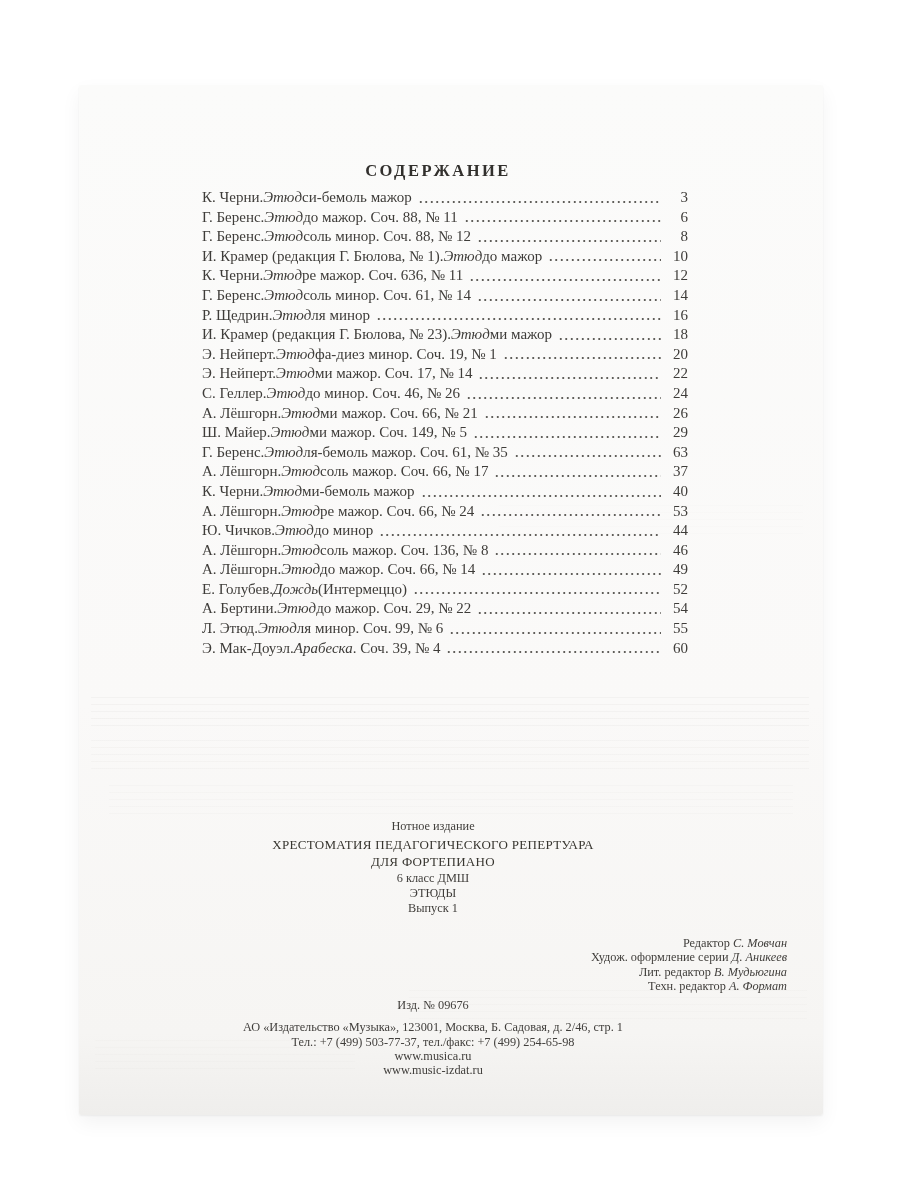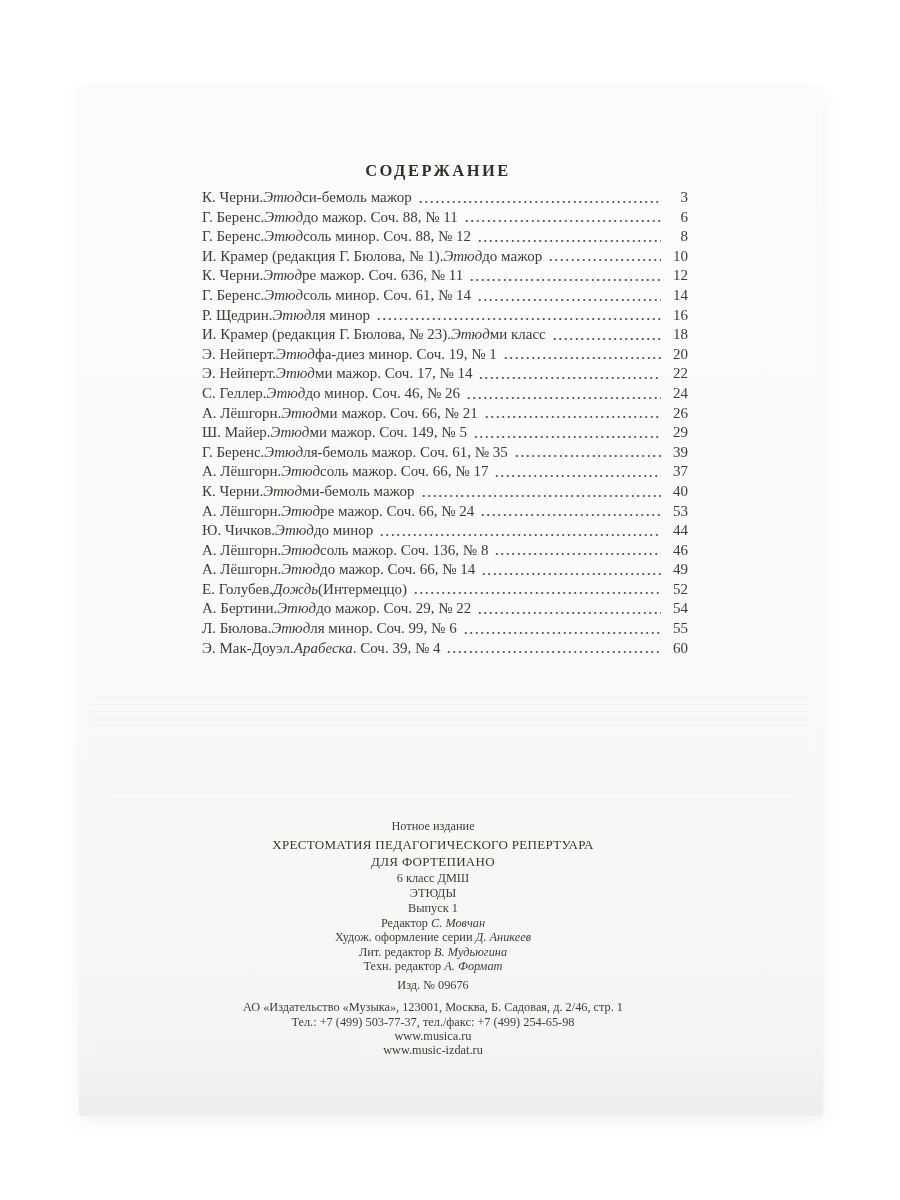--- a/index.html
+++ b/index.html
@@ -40,21 +40,21 @@
   }
   .pg { min-width:22px; text-align:right; }
   .imprint {
     position:absolute; left:0; top:734px; width:708px; text-align:center;
     color:#403e3b; font-size:12.3px;
   }
   .imp-line { line-height:15px; }
   .imp-bold { font-weight:normal; font-size:13px; line-height:17px; letter-spacing:0.3px; color:#37352f; }
   .g-series { margin-top:2px; }
   .g-sub { margin-top:1px; }
-  .g-staff { margin-top:0; }
+  .g-staff { margin-top:20px;text-align:right; }
   .g-staff .imp-line { line-height:14.3px; }
   .g-format { margin-top:5px; }
   .g-pub { margin-top:7px; }
   .g-pub .imp-line { line-height:14.4px; }
 </style>
 </head>
 <body>
 
 <div class="page">
 
@@ -120,21 +120,21 @@
     <span class="pre">Р. Щедрин. </span>
           <span class="it">Этюд</span>
           <span class="post"> ля минор</span>
     <span class="leader"></span>
     <span class="pg">16</span>
   </div>
 
   <div class="toc-row">
     <span class="pre">И. Крамер (редакция Г. Бюлова, № 23). </span>
           <span class="it">Этюд</span>
-          <span class="post"> ми класс</span>
+          <span class="post"> ми мажор</span>
     <span class="leader"></span>
     <span class="pg">18</span>
   </div>
 
   <div class="toc-row">
     <span class="pre">Э. Нейперт. </span>
           <span class="it">Этюд</span>
           <span class="post"> фа-диез минор. Соч. 19, № 1</span>
     <span class="leader"></span>
     <span class="pg">20</span>
@@ -170,21 +170,21 @@
           <span class="post"> ми мажор. Соч. 149, № 5</span>
     <span class="leader"></span>
     <span class="pg">29</span>
   </div>
 
   <div class="toc-row">
     <span class="pre">Г. Беренс. </span>
           <span class="it">Этюд</span>
           <span class="post"> ля-бемоль мажор. Соч. 61, № 35</span>
     <span class="leader"></span>
-    <span class="pg">39</span>
+    <span class="pg">63</span>
   </div>
 
   <div class="toc-row">
     <span class="pre">А. Лёшгорн. </span>
           <span class="it">Этюд</span>
           <span class="post"> соль мажор. Соч. 66, № 17</span>
     <span class="leader"></span>
     <span class="pg">37</span>
   </div>
 
@@ -238,21 +238,21 @@
 
   <div class="toc-row">
     <span class="pre">А. Бертини. </span>
           <span class="it">Этюд</span>
           <span class="post"> до мажор. Соч. 29, № 22</span>
     <span class="leader"></span>
     <span class="pg">54</span>
   </div>
 
   <div class="toc-row">
-    <span class="pre">Л. Бюлова. </span>
+    <span class="pre">Л. Этюд. </span>
           <span class="it">Этюд</span>
           <span class="post"> ля минор. Соч. 99, № 6</span>
     <span class="leader"></span>
     <span class="pg">55</span>
   </div>
 
   <div class="toc-row">
     <span class="pre">Э. Мак-Доуэл. </span>
           <span class="it">Арабеска</span>
           <span class="post">. Соч. 39, № 4</span>

